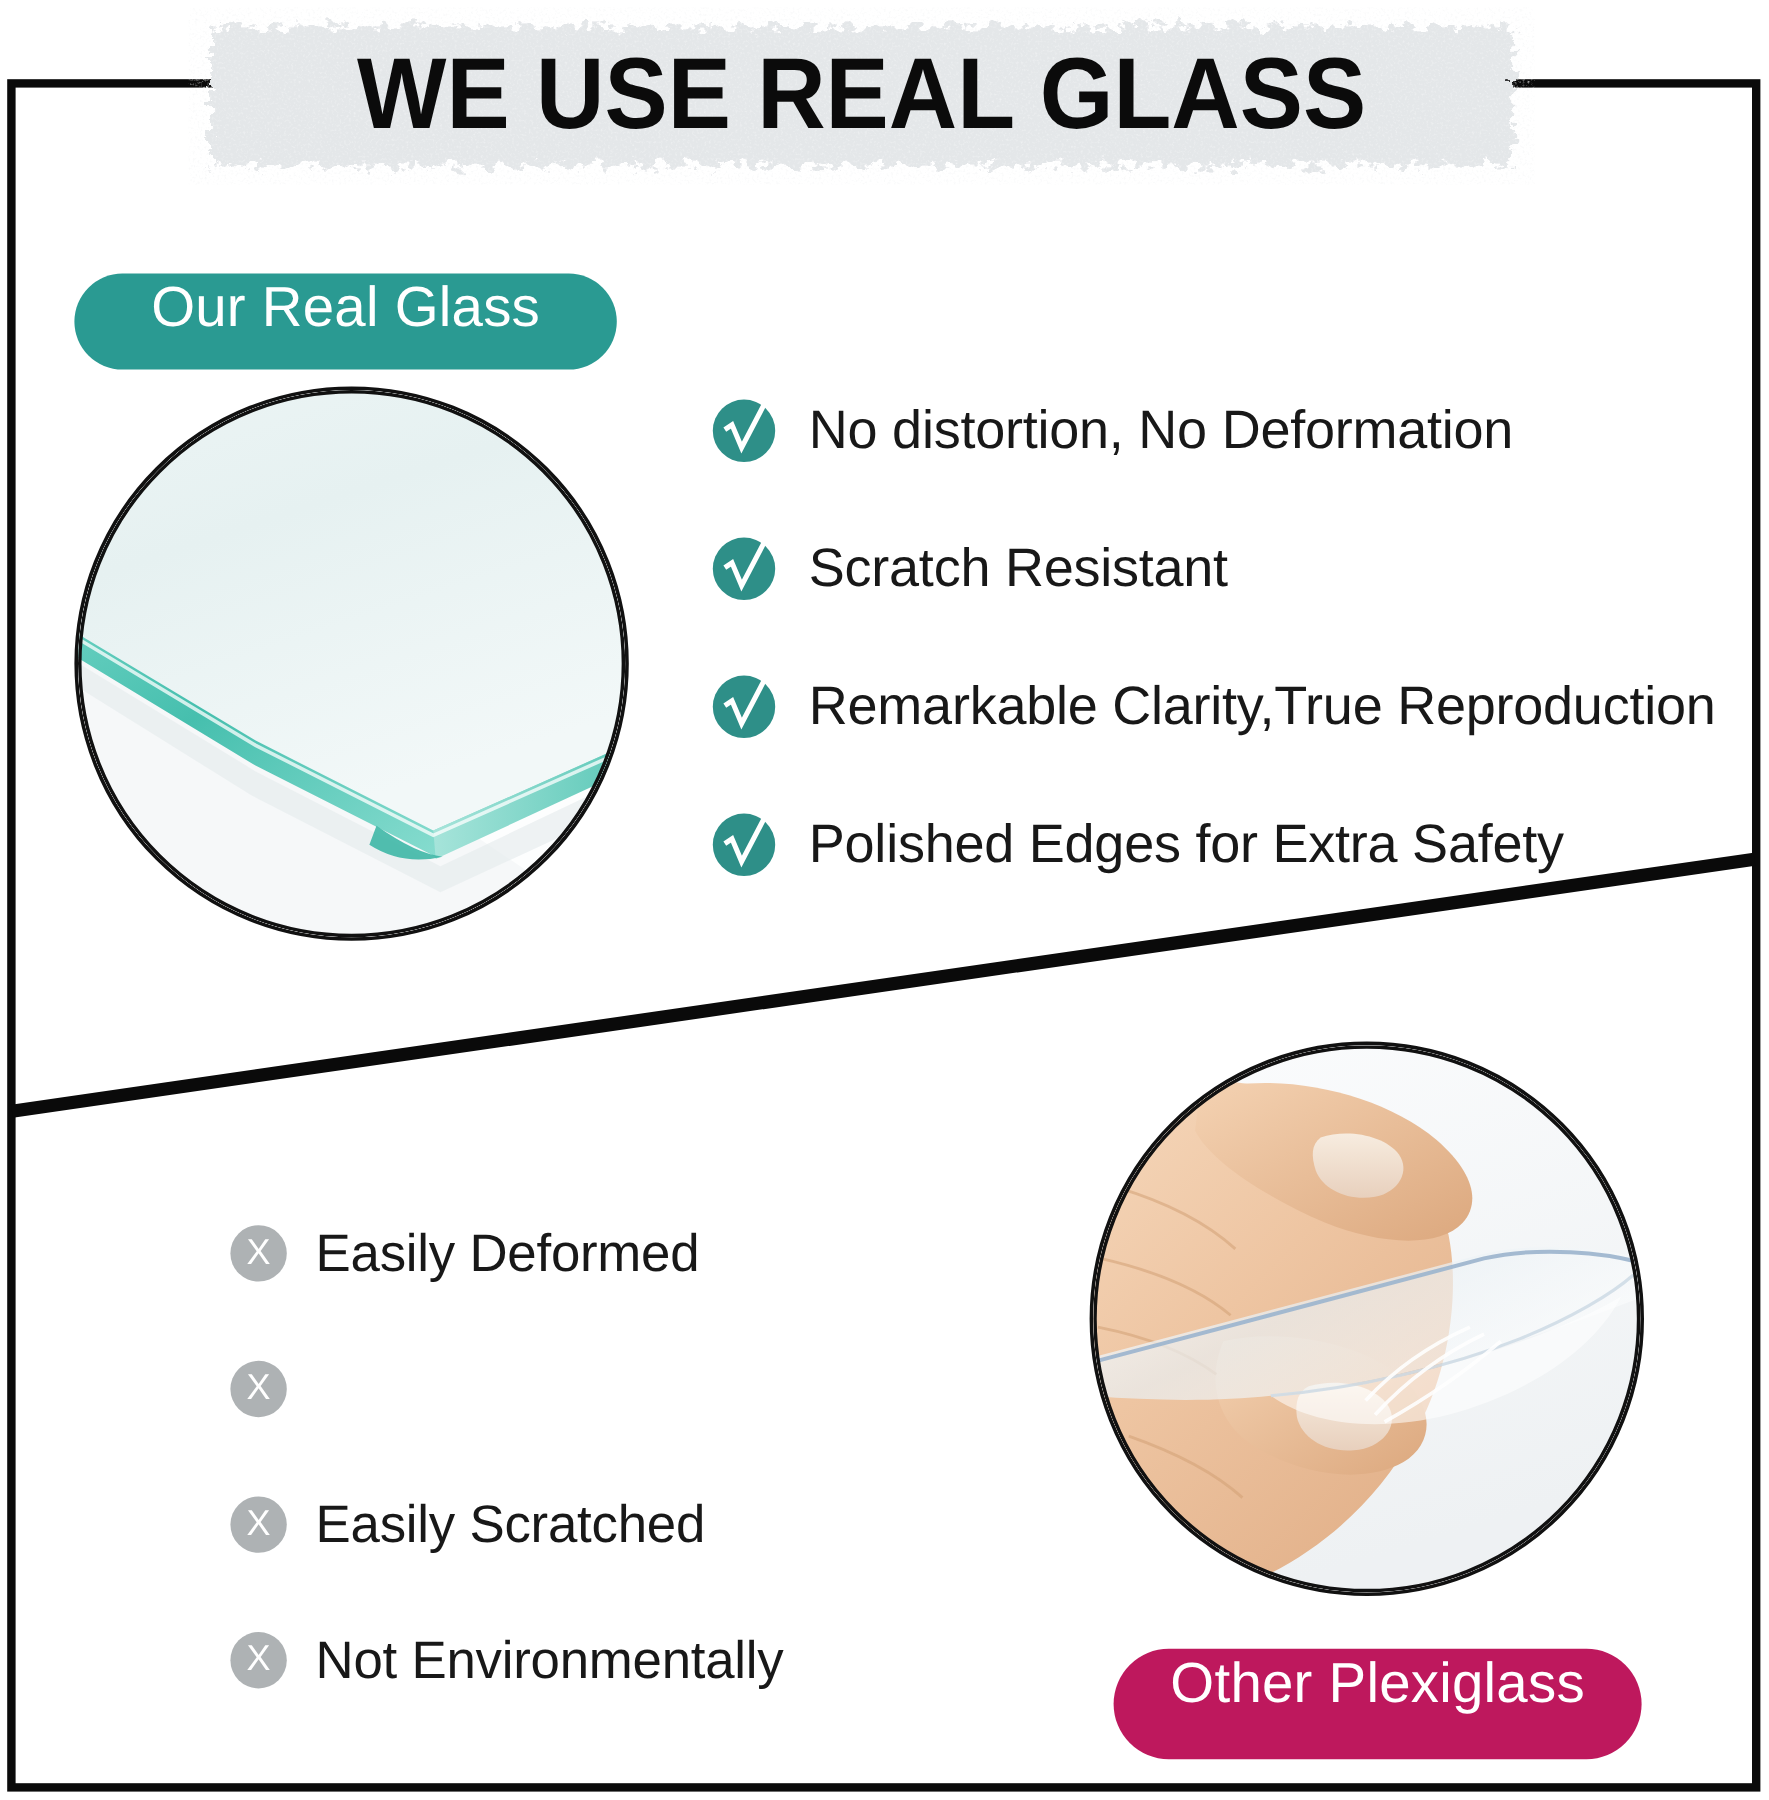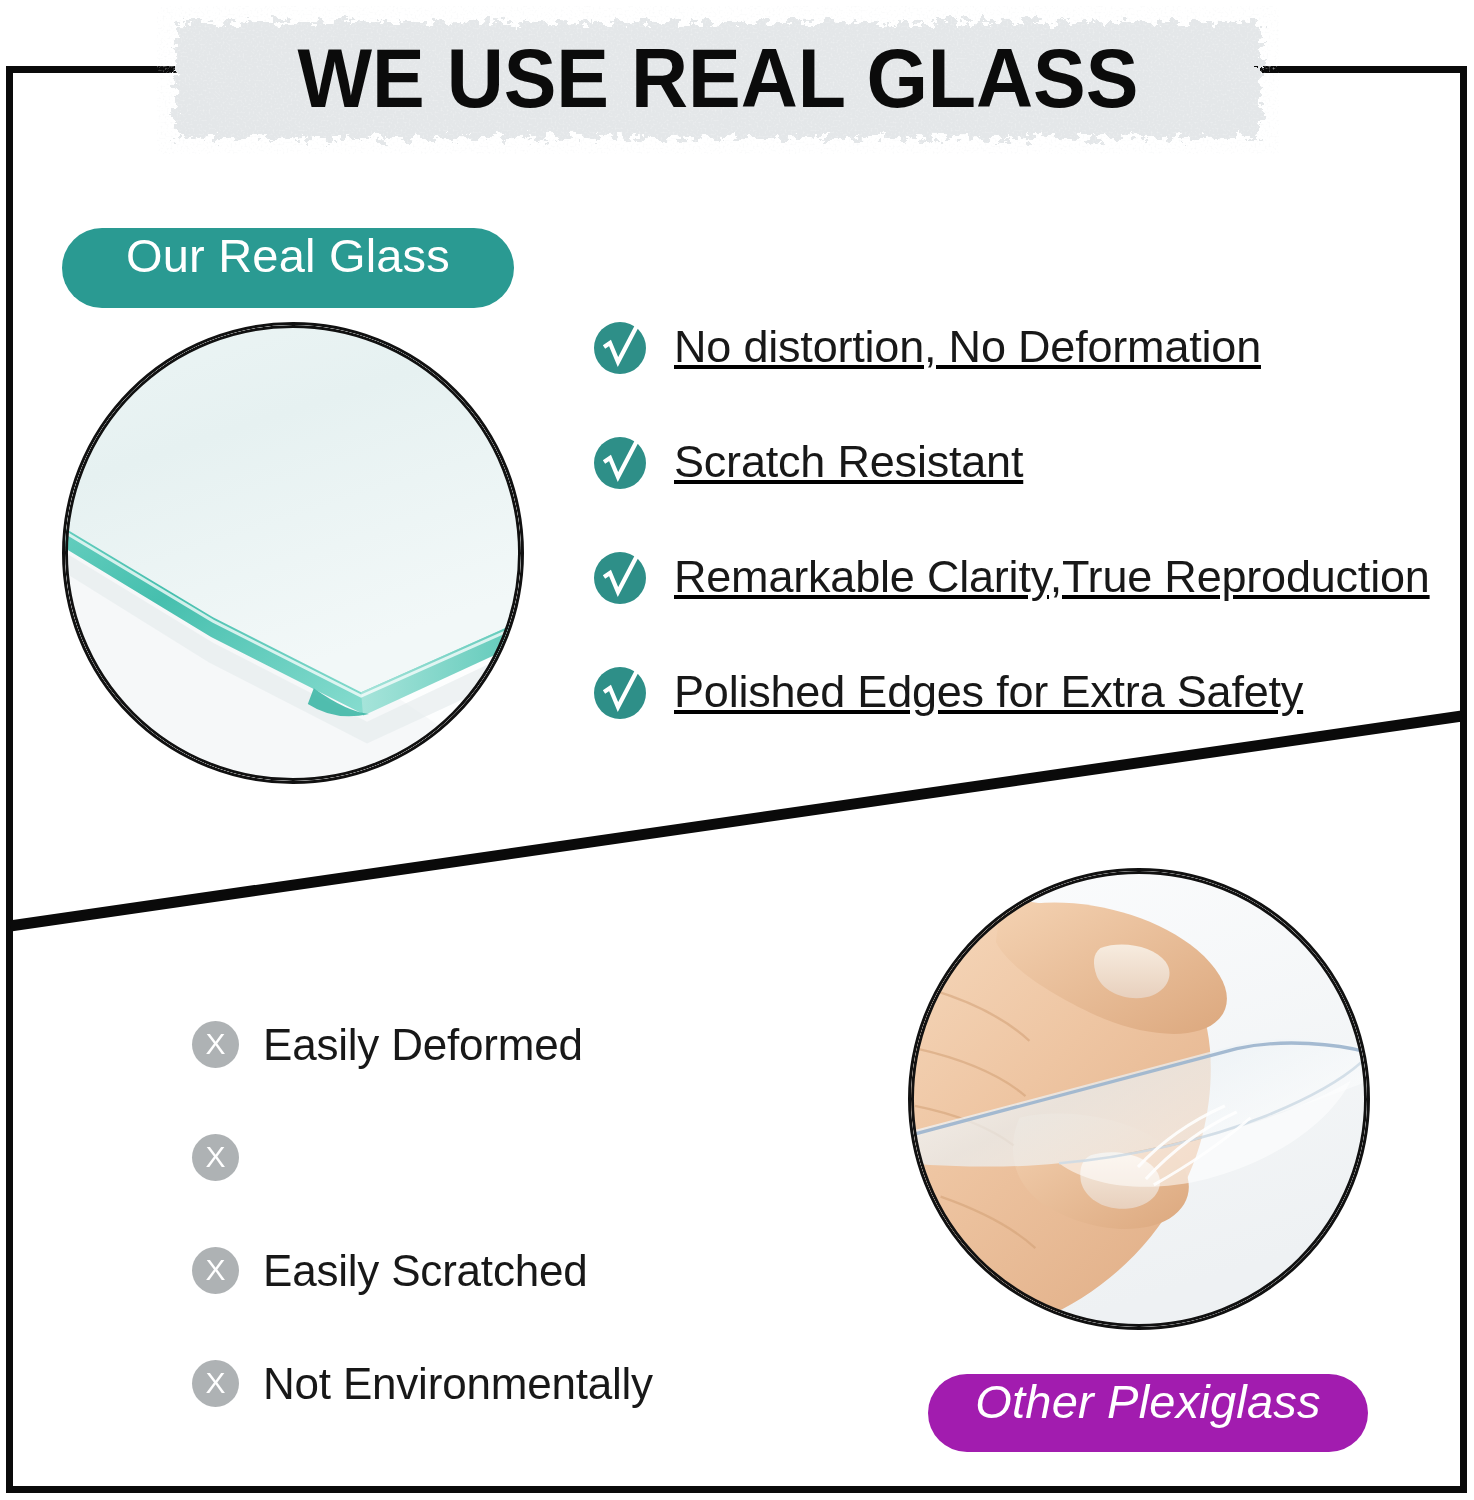--- a/index.html
+++ b/index.html
@@ -93,23 +93,22 @@
     left: 62px;
     top: 228px;
     width: 452px;
     height: 80px;
     background: #2a9a92;
   }
   .pill-plexi {
     left: 928px;
     top: 1374px;
     width: 440px;
-    height: 78px;
-    background: #a21caf;
-    font-style: italic;
+    height: 92px;
+    background: #be185d;
   }
 
   
   .photo-circle {
     position: absolute;
     border-radius: 50%;
     overflow: hidden;
     border: 3px solid #111111;
     background: #ffffff;
   }
@@ -124,24 +123,23 @@
     top: 868px;
     width: 462px;
     height: 462px;
   }
   .photo-circle svg { display: block; width: 100%; height: 100%; }
 
   
   .pros-list {
     position: absolute;
     left: 592px;
-    top: 289px;
+    top: 300px;
     width: 870px;
     z-index: 5;
-    text-decoration: underline;
   }
   .cons-list {
     position: absolute;
     left: 192px;
     top: 988px;
     width: 640px;
     z-index: 5;
   }
   .feature-row {
     display: flex;

